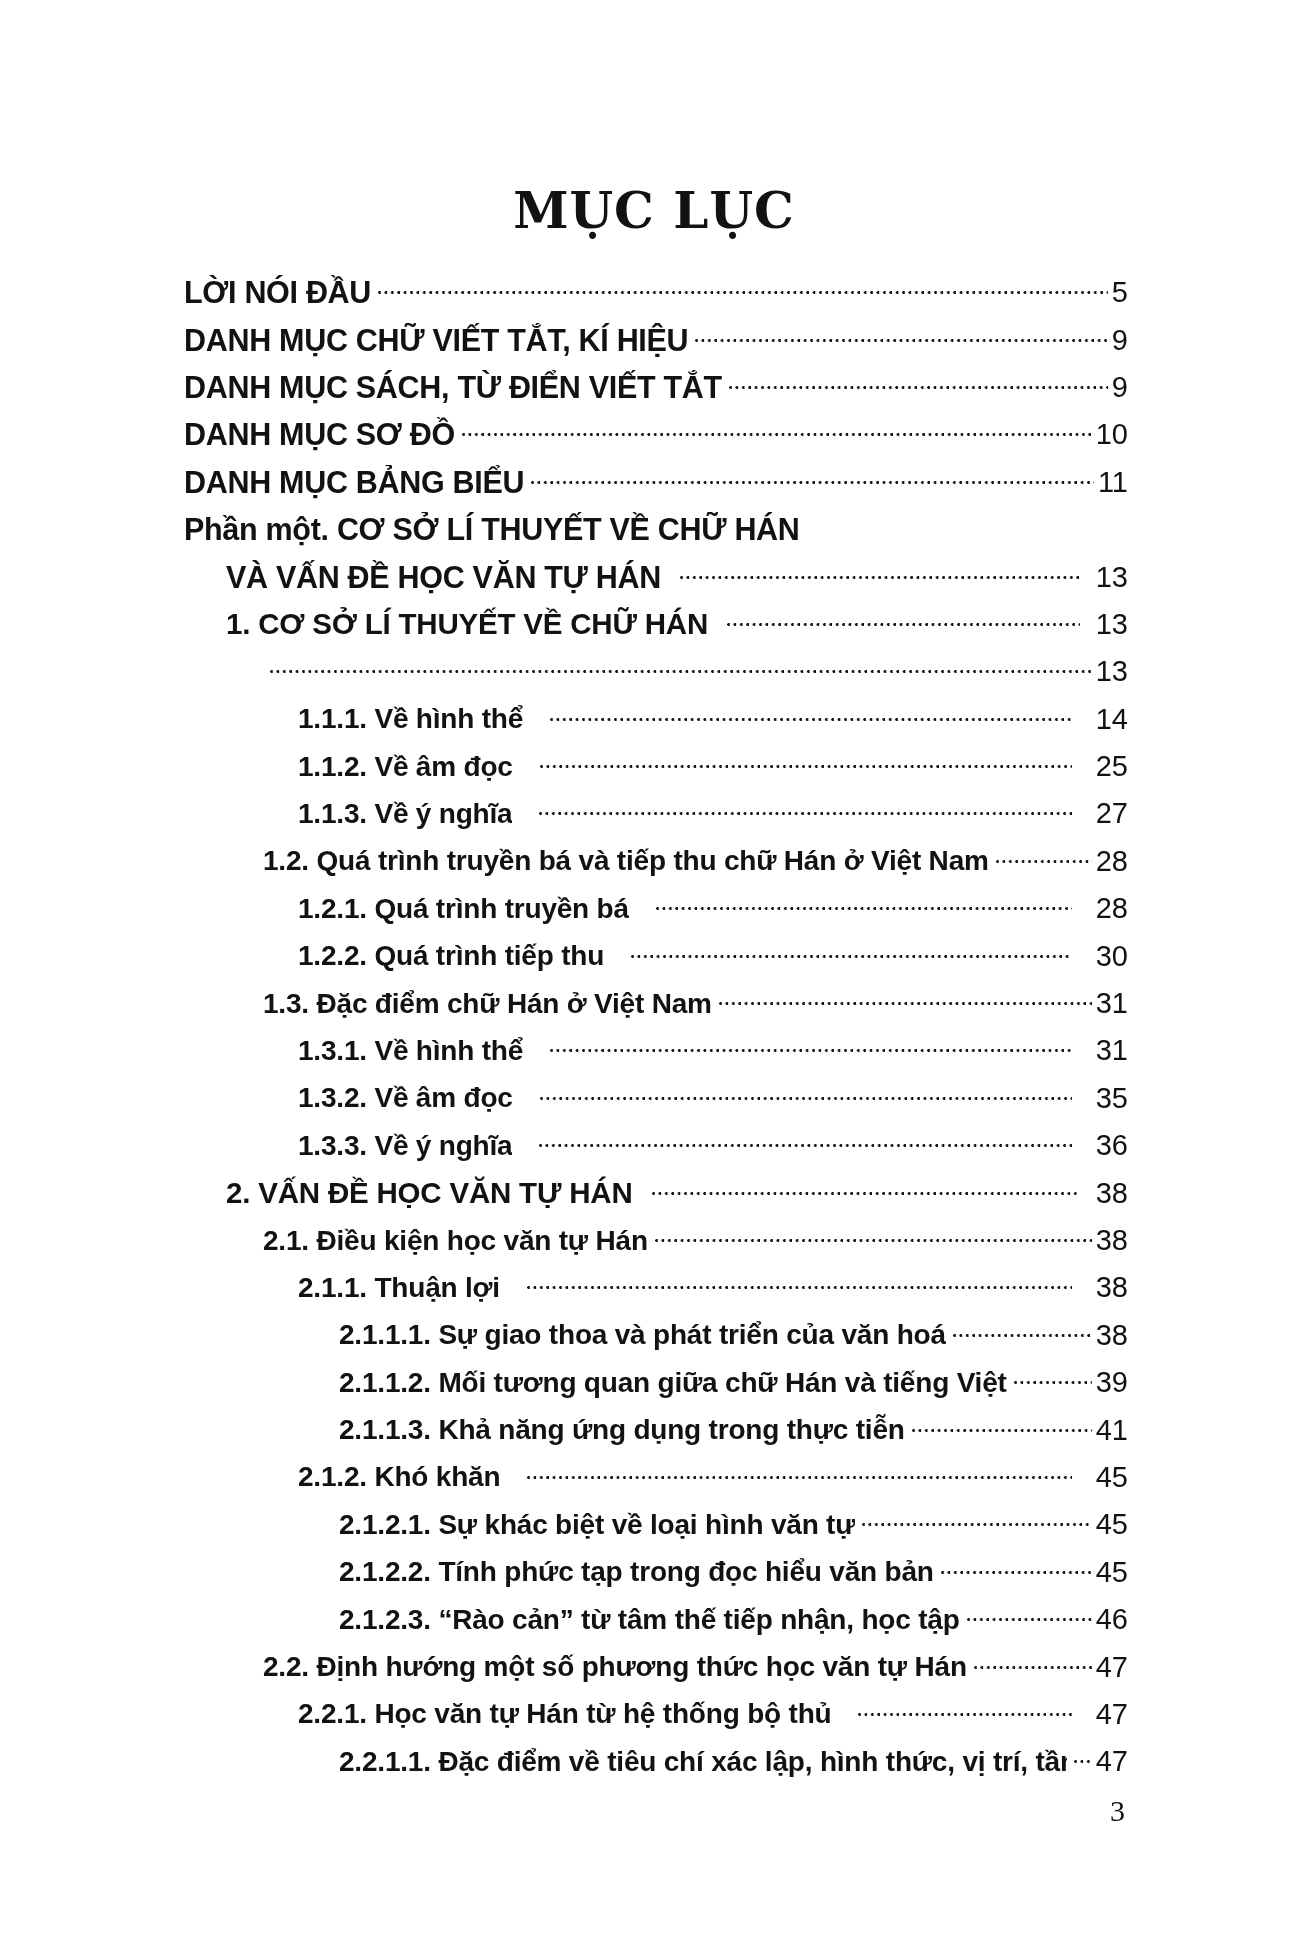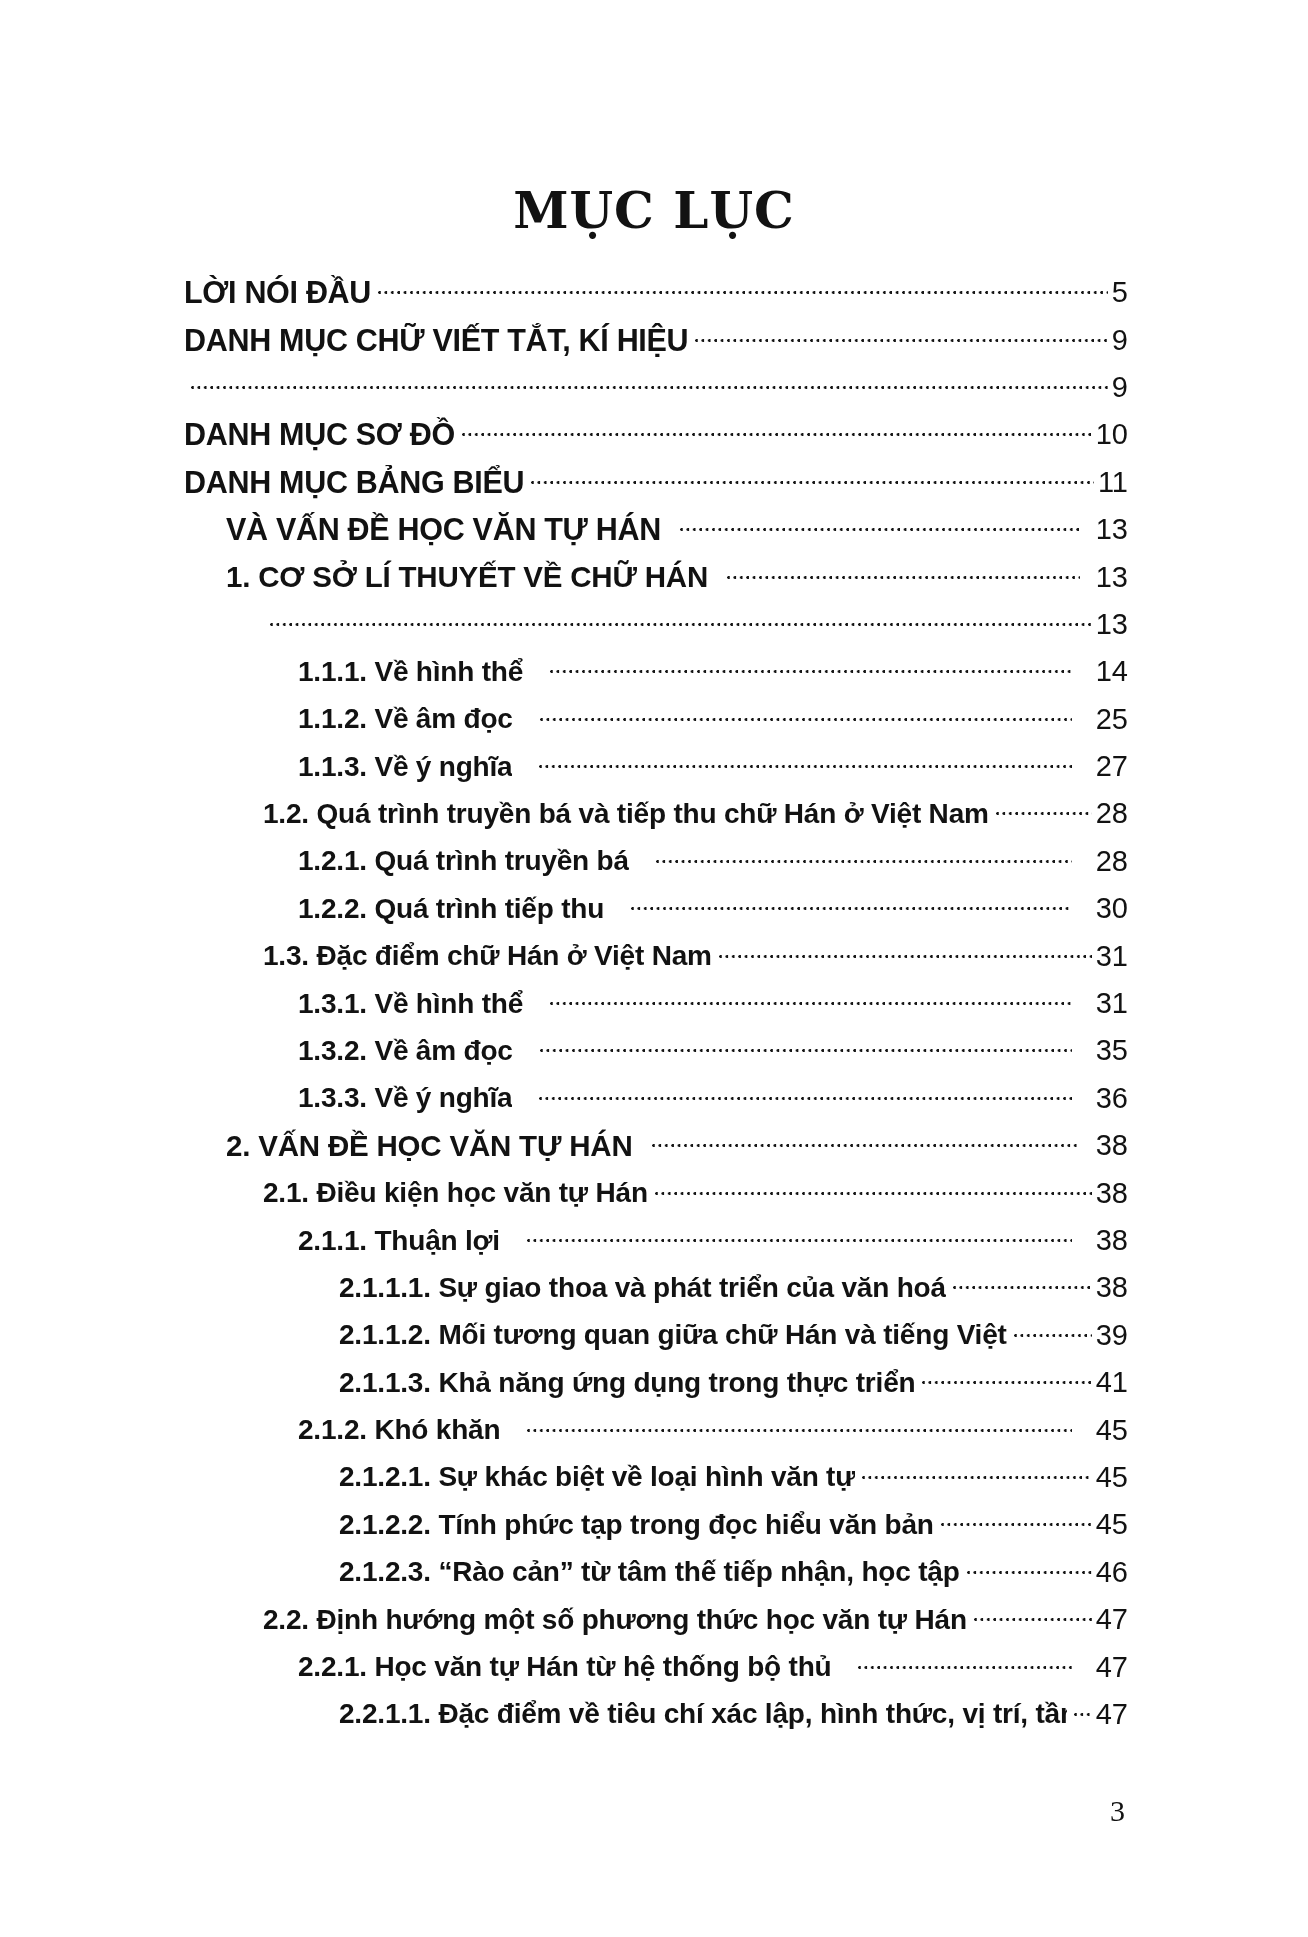--- a/index.html
+++ b/index.html
@@ -97,32 +97,38 @@
     <span class="toc-label">LỜI NÓI ĐẦU</span>
     <span class="toc-leader"></span>
     <span class="toc-page">5</span>
   </div>
       <div class="toc-row lvl0 bold">
     <span class="toc-label">DANH MỤC CHỮ VIẾT TẮT, KÍ HIỆU</span>
     <span class="toc-leader"></span>
     <span class="toc-page">9</span>
   </div>
       <div class="toc-row lvl0 bold">
+    <span class="toc-label">DANH MỤC SÁCH, TỪ ĐIỂN VIẾT TẮT</span>
     <span class="toc-leader"></span>
     <span class="toc-page">9</span>
   </div>
       <div class="toc-row lvl0 bold">
     <span class="toc-label">DANH MỤC SƠ ĐỒ</span>
     <span class="toc-leader"></span>
     <span class="toc-page">10</span>
   </div>
       <div class="toc-row lvl0 bold">
     <span class="toc-label">DANH MỤC BẢNG BIỂU</span>
     <span class="toc-leader"></span>
     <span class="toc-page">11</span>
+  </div>
+      <div class="toc-row lvl0 bold">
+    <span class="toc-label">Phần một. CƠ SỞ LÍ THUYẾT VỀ CHỮ HÁN</span>
+    <span class="toc-leader hidden"></span>
+    <span class="toc-page"></span>
   </div>
       <div class="toc-row lvl1 bold">
     <span class="toc-label">VÀ VẤN ĐỀ HỌC VĂN TỰ HÁN</span>
     <span class="toc-leader"></span>
     <span class="toc-page">13</span>
   </div>
       <div class="toc-row lvl1">
     <span class="toc-label">1. CƠ SỞ LÍ THUYẾT VỀ CHỮ HÁN</span>
     <span class="toc-leader"></span>
     <span class="toc-page">13</span>
@@ -200,21 +206,21 @@
     <span class="toc-label">2.1.1.1. Sự giao thoa và phát triển của văn hoá</span>
     <span class="toc-leader"></span>
     <span class="toc-page">38</span>
   </div>
       <div class="toc-row lvl4">
     <span class="toc-label">2.1.1.2. Mối tương quan giữa chữ Hán và tiếng Việt</span>
     <span class="toc-leader"></span>
     <span class="toc-page">39</span>
   </div>
       <div class="toc-row lvl4">
-    <span class="toc-label">2.1.1.3. Khả năng ứng dụng trong thực triển</span>
+    <span class="toc-label">2.1.1.3. Khả năng ứng dụng trong thực tiễn</span>
     <span class="toc-leader"></span>
     <span class="toc-page">41</span>
   </div>
       <div class="toc-row lvl3">
     <span class="toc-label">2.1.2. Khó khăn</span>
     <span class="toc-leader"></span>
     <span class="toc-page">45</span>
   </div>
       <div class="toc-row lvl4">
     <span class="toc-label">2.1.2.1. Sự khác biệt về loại hình văn tự</span>

